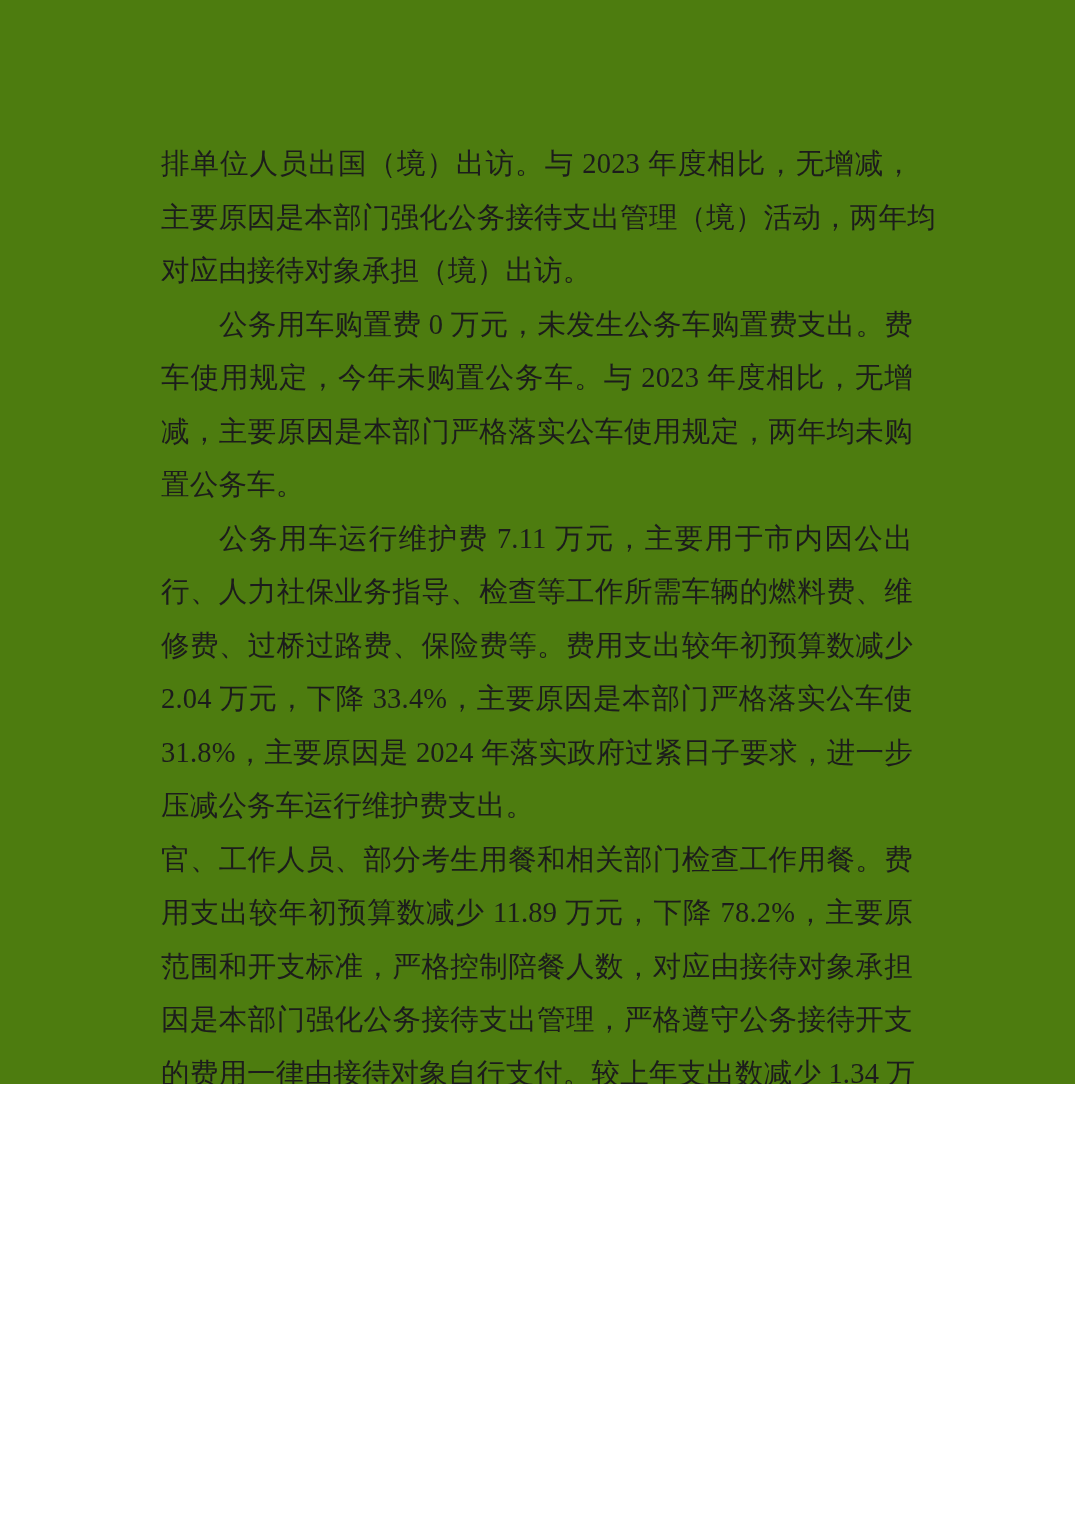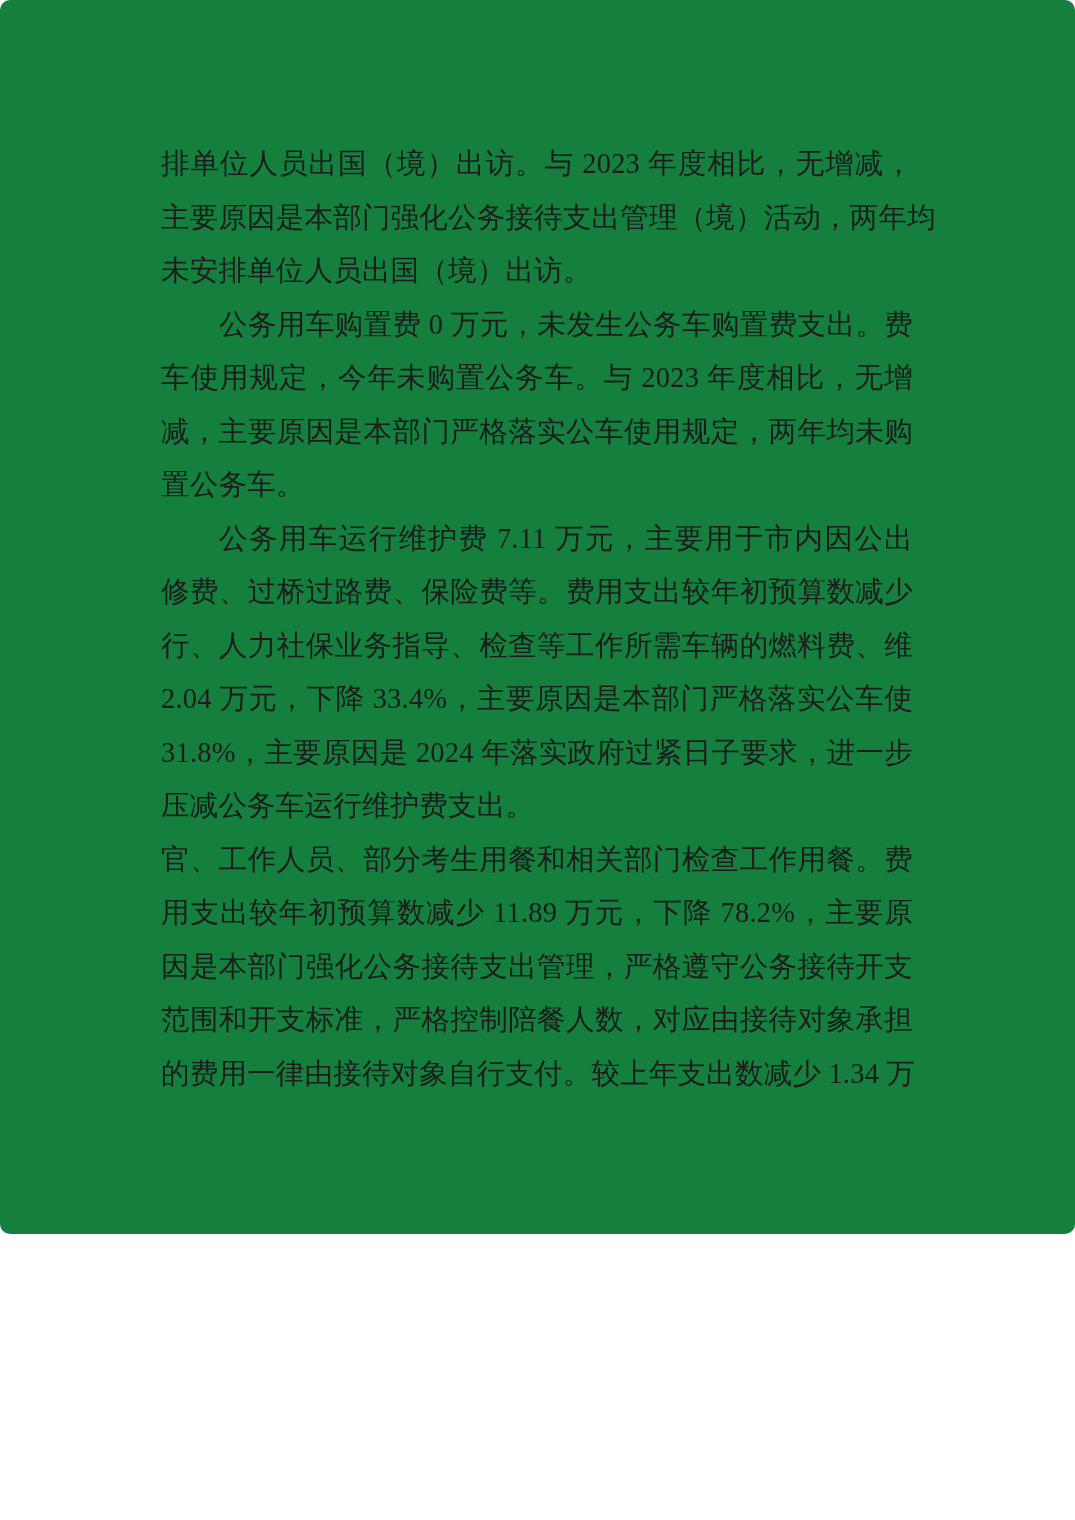--- a/index.html
+++ b/index.html
@@ -3,26 +3,25 @@
 <meta charset="utf-8">
 <style>
   html, body {
     margin: 0;
     padding: 0;
     background: #ffffff;
   }
   .page {
     position: relative;
     width: 1075px;
-    height: 1234px;
-    background: #15803d;
+    height: 1084px;
+    background: #4d7c0f;
     color: #1c1c1c;
     font-family: "Liberation Serif", "DejaVu Serif", serif;
     overflow: hidden;
-    border-radius: 10px;
   }
   .content {
     position: absolute;
     left: 161px;
     top: 137px;
     width: 752px;
   }
   .line {
     font-size: 28.5px;
     line-height: 53.5px;
@@ -49,31 +48,31 @@
     color: #1c1c1c;
   }
 </style>
 </head>
 <body>
 
 <div class="page">
   <main class="content">
     <div class="line">排单位人员出国（境）出访。与 2023 年度相比，无增减，</div>
     <div class="line">主要原因是本部门强化公务接待支出管理（境）活动，两年均</div>
-    <div class="line para-end">未安排单位人员出国（境）出访。</div>
+    <div class="line para-end">对应由接待对象承担（境）出访。</div>
     <div class="line indent">公务用车购置费 0 万元，未发生公务车购置费支出。费</div>
     <div class="line">车使用规定，今年未购置公务车。与 2023 年度相比，无增</div>
     <div class="line">减，主要原因是本部门严格落实公车使用规定，两年均未购</div>
     <div class="line para-end">置公务车。</div>
     <div class="line indent">公务用车运行维护费 7.11 万元，主要用于市内因公出</div>
+    <div class="line">行、人力社保业务指导、检查等工作所需车辆的燃料费、维</div>
     <div class="line">修费、过桥过路费、保险费等。费用支出较年初预算数减少</div>
-    <div class="line">行、人力社保业务指导、检查等工作所需车辆的燃料费、维</div>
     <div class="line">2.04 万元，下降 33.4%，主要原因是本部门严格落实公车使</div>
     <div class="line">31.8%，主要原因是 2024 年落实政府过紧日子要求，进一步</div>
     <div class="line para-end">压减公务车运行维护费支出。</div>
     <div class="line">官、工作人员、部分考生用餐和相关部门检查工作用餐。费</div>
     <div class="line">用支出较年初预算数减少 11.89 万元，下降 78.2%，主要原</div>
+    <div class="line">范围和开支标准，严格控制陪餐人数，对应由接待对象承担</div>
     <div class="line">因是本部门强化公务接待支出管理，严格遵守公务接待开支</div>
-    <div class="line">范围和开支标准，严格控制陪餐人数，对应由接待对象承担</div>
     <div class="line">的费用一律由接待对象自行支付。较上年支出数减少 1.34 万</div>
   </main>
   <div class="footer">- 8 -</div>
 </div>
 
 </body></html>

